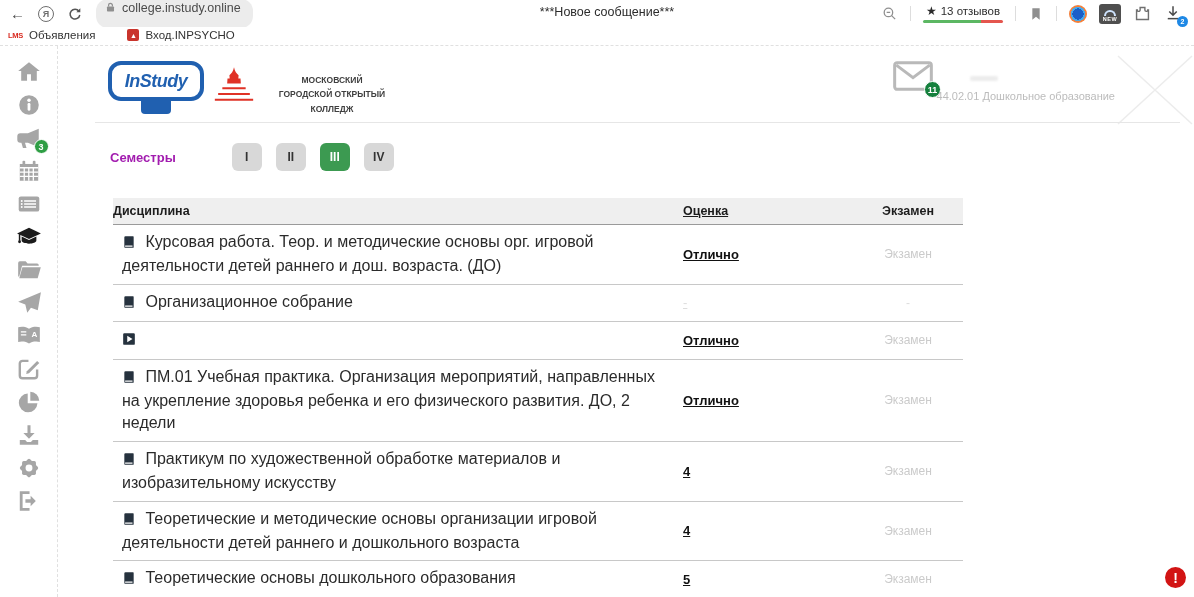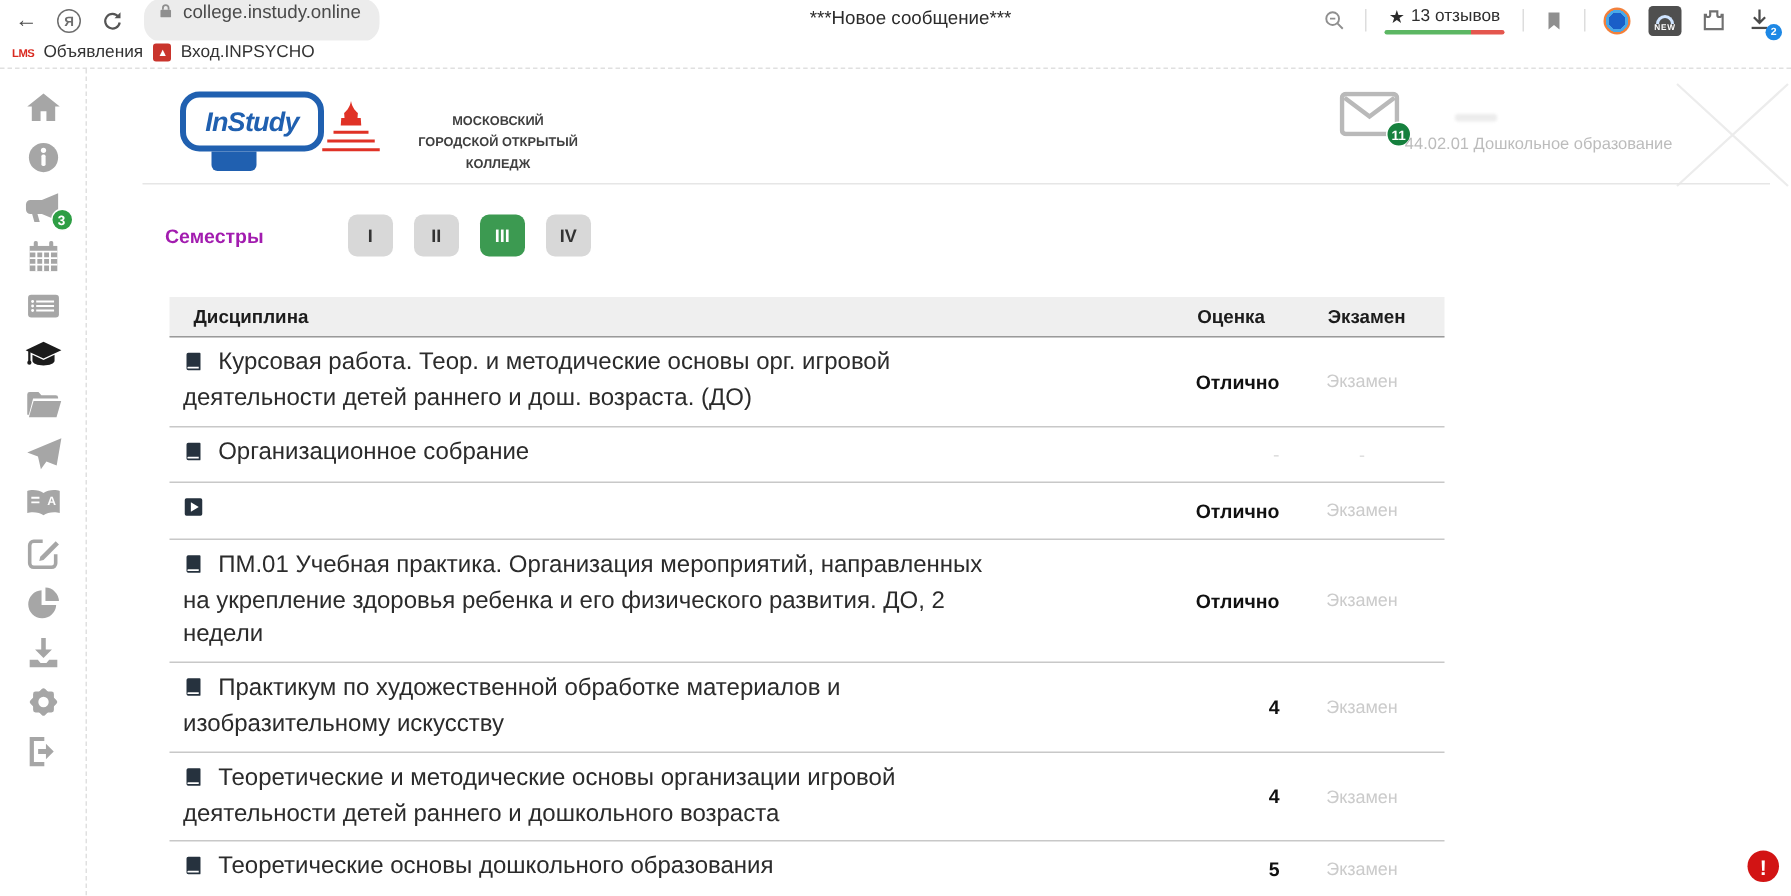--- a/index.html
+++ b/index.html
@@ -18,36 +18,36 @@
   .reviews-row { display:flex; align-items:center; gap:4px; font-size:11.5px; color:#2e2e2e; }
   .reviews-star { font-size:12px; color:#2b2b2b; }
   .reviews-underline { height:3px; width:80px; border-radius:2px; margin-top:2px; background:linear-gradient(to right,#5cb763 0 72%,#e4564e 72% 100%); }
   .ext-circle { width:18px; height:18px; border-radius:50%; background:radial-gradient(circle,#1a5fc8 0 44%,#49a8e8 44% 58%,#f2803c 58% 78%,#e0457b 78% 100%); }
   .ext-new { width:22px; height:20px; background:#4f4f4f; border-radius:3px; display:flex; flex-direction:column; align-items:center; justify-content:flex-end; padding-bottom:1px; }
   .ext-new .arch { width:12px; height:6px; border:2px solid #cfe4ff; border-bottom:none; border-radius:6px 6px 0 0; margin-bottom:1px; }
   .ext-new .new-label { font-size:5.5px; font-weight:bold; color:#fff; letter-spacing:.5px; line-height:1; }
   .dl-wrap { position:relative; width:20px; height:20px; }
   .dl-badge { position:absolute; right:-4px; bottom:-3px; width:11px; height:11px; border-radius:50%; background:#1e88e5; color:#fff; font-size:7px; font-weight:bold; display:flex; align-items:center; justify-content:center; }
 
-  .bookmarks-bar { position:absolute; top:27px; left:0; right:0; height:19px; display:flex; align-items:center; gap:7px; padding:0 0 2px 8px; border-bottom:1px dashed #e0e0e0; background:#fff; }
+  .bookmarks-bar { position:absolute; top:27px; left:0; right:0; height:19px; display:flex; align-items:center; gap:32px; padding:0 0 2px 8px; border-bottom:1px dashed #e0e0e0; background:#fff; }
   .bm-item { display:flex; align-items:center; gap:6px; font-size:11.5px; color:#333; }
   .bm-fav-lms { font-size:7.5px; font-weight:900; color:#d92b21; letter-spacing:-.3px; }
   .bm-fav-red { width:12px; height:12px; background:#c9342c; border-radius:2px; color:#fff; font-size:7px; display:flex; align-items:center; justify-content:center; line-height:1; }
 
   
   .sidebar { position:absolute; top:46px; left:0; bottom:0; width:58px; background:#fff; border-right:1px dashed #e0e0e0; display:flex; flex-direction:column; align-items:center; padding-top:13px; gap:7px; }
   .side-item { width:26px; height:26px; position:relative; display:flex; align-items:center; justify-content:center; cursor:pointer; }
   .side-item svg { width:26px; height:26px; }
   .side-badge { position:absolute; right:-7px; bottom:-3px; width:15px; height:15px; border-radius:50%; background:#2e9e44; color:#fff; font-size:9px; font-weight:bold; display:flex; align-items:center; justify-content:center; border:1px solid #fff; }
 
   
   .main { position:absolute; top:46px; left:59px; right:0; bottom:0; background:#fff; }
 
   .instudy-logo { position:absolute; left:49px; top:15px; width:96px; }
-  .monitor { width:96px; height:40px; border:4px solid #2060b0; border-radius:13px; display:flex; align-items:center; justify-content:center; font-size:18px; font-weight:bold; font-style:italic; color:#2060b0; letter-spacing:-.5px;margin-left:12px; }
+  .monitor { width:96px; height:40px; border:4px solid #2060b0; border-radius:13px; display:flex; align-items:center; justify-content:center; font-size:18px; font-weight:bold; font-style:italic; color:#2060b0; letter-spacing:-.5px; }
   .monitor-stand { width:30px; height:13px; background:#2060b0; margin:0 auto; border-radius:0 0 4px 4px; }
 
   .college-logo { position:absolute; left:150px; top:18px; display:flex; align-items:flex-start; }
   .college-text { width:130px; margin-left:8px; margin-top:9px; text-align:center; color:#3f3f3f; font-weight:bold; }
   .college-line1 { font-size:8.5px; line-height:1.7; }
   .college-line2 { font-size:8.5px; line-height:1.7; }
 
   .mail-wrap { position:absolute; left:834px; top:15px; width:40px; height:32px; cursor:pointer; }
   .mail-badge { position:absolute; right:-8px; bottom:-5px; width:17px; height:17px; border-radius:50%; background:#15803d; color:#fff; font-size:9px; font-weight:bold; display:flex; align-items:center; justify-content:center; border:1px solid #fff; }
 
@@ -57,23 +57,23 @@
   .header-divider { position:absolute; left:36px; right:14px; top:76px; border-top:1px solid #e6e6e6; }
 
   .semesters { position:absolute; left:51px; top:97px; display:flex; align-items:center; }
   .sem-label { font-size:13px; font-weight:bold; color:#a21caf; margin-right:56px; }
   .sem-btns { display:flex; gap:14px; }
   .sem-btn { width:30px; height:28px; border:none; border-radius:6px; background:#d8d8d8; color:#333; font-size:12px; font-weight:bold; font-family:inherit; cursor:pointer; }
   .sem-btn.active { background:#3c9a51; color:#fff; }
 
   .grades-table { position:absolute; left:54px; top:152px; width:850px; }
   .t-head { display:flex; background:#efefef; border-bottom:1px solid #9a9a9a; font-size:12.5px; font-weight:bold; color:#1c1c1c; }
-  .t-head > div { padding:6px 0;margin-left:16px; }
+  .t-head > div { padding:6px 0; }
   .c-name { width:570px; padding-left:9px; }
-  .c-grade { width:170px; text-align:right; }
+  .c-grade { width:170px; text-align:left;text-decoration:underline; }
   .c-system { width:110px; text-align:center; }
   .t-row { display:flex; align-items:center; border-bottom:1px solid #c8c8c8; }
   .t-row .c-name { font-size:16px; color:#2b2b2b; line-height:1.4; padding:6px 10px 6px 9px; }
   .t-row .c-grade { font-size:13px; font-weight:bold; color:#111; }
   .t-row .c-system { font-size:12px; color:#cbcbcb; }
   .t-row .dash { color:#ddd; font-weight:normal; }
   .ric { display:inline-block; vertical-align:-2px; margin-right:5px; }
   .ric svg { width:14px; height:14px; }
 
   .error-float { position:absolute; right:8px; bottom:9px; width:21px; height:21px; border-radius:50%; background:#d21414; color:#fff; font-size:14px; font-weight:bold; display:flex; align-items:center; justify-content:center; cursor:pointer; }

